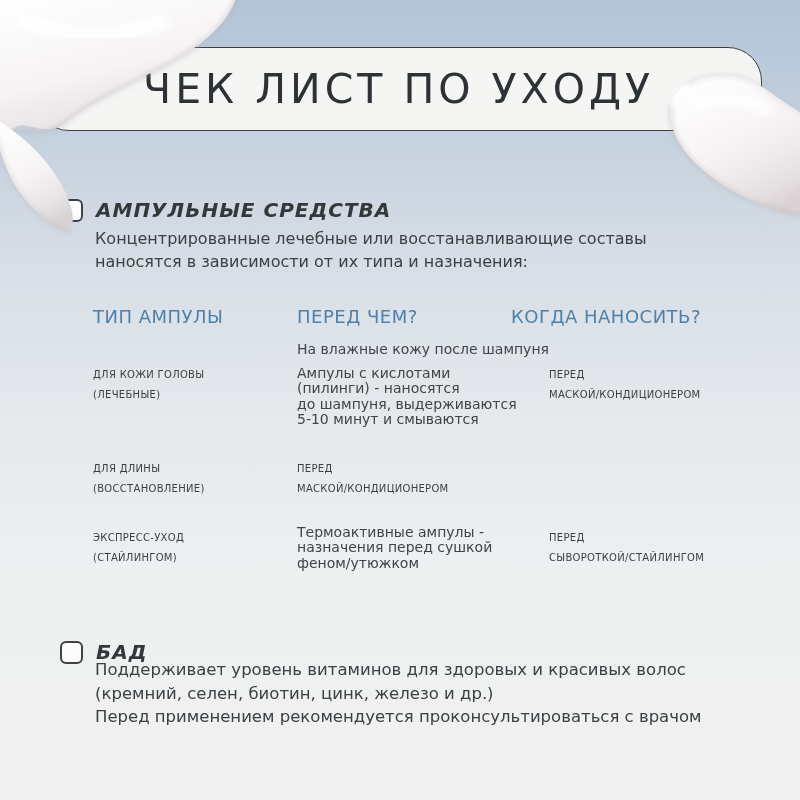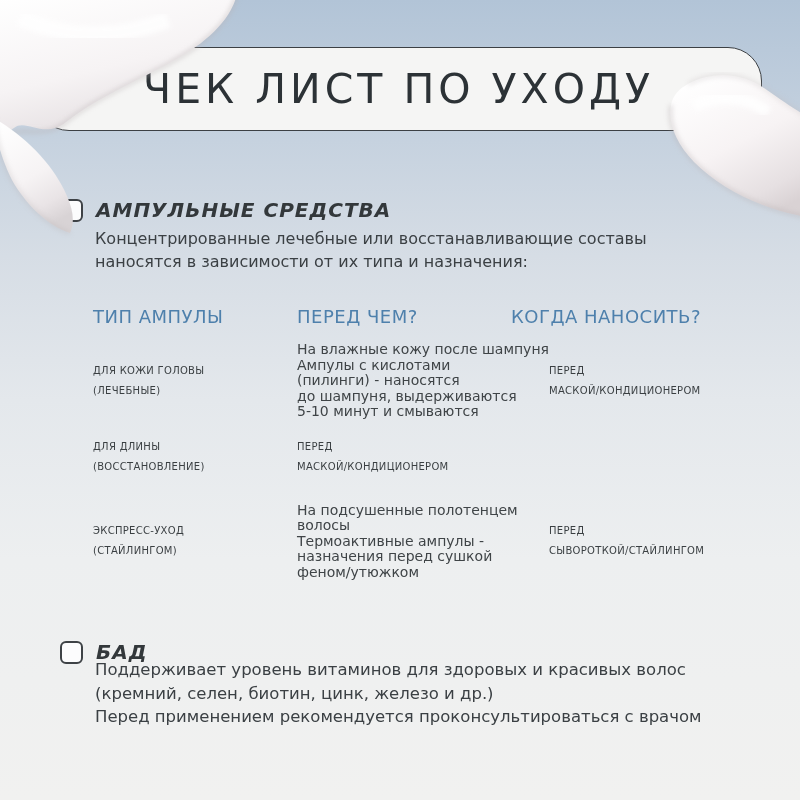--- a/index.html
+++ b/index.html
@@ -68,27 +68,27 @@
   .thead{display:flex}
   .thead .c{
     color:var(--accent-blue);font-size:18px;font-weight:500;
     letter-spacing:0.5px;white-space:nowrap;
   }
   .c1{width:204px;flex:0 0 204px}
   .c2{width:252px;flex:0 0 252px}
   .c3{flex:1 1 auto}
   .trow{display:flex;align-items:center}
   .row1{margin-top:15px}
-  .row2{margin-top:17px}
+  .row2{margin-top:31px}
   .row3{margin-top:26px}
   .cell-type,.cell-before{
     font-size:10px;line-height:20px;letter-spacing:0.3px;color:#3A3F42;
   }
   .cell-when p{font-size:14px;line-height:15.5px;color:#3F4447}
-  .cell-when p + p{margin-top:0}
+  .cell-when p + p{margin-top:8px}
 </style>
 </head>
 <body>
 
 <div class="canvas">
 
   <svg class="smear smear-tl" viewBox="0 0 460 265" aria-hidden="true">
     <defs>
       <linearGradient id="gTL" x1="0.15" y1="0" x2="0.55" y2="1">
         <stop offset="0" stop-color="#ffffff"></stop>
@@ -161,22 +161,20 @@
       <div class="c c1 cell-type pre">ДЛЯ ДЛИНЫ
 (ВОССТАНОВЛЕНИЕ)</div>
       <div class="c c3 cell-before pre">ПЕРЕД
 МАСКОЙ/КОНДИЦИОНЕРОМ</div>
     </div>
 
     <div class="trow row3">
       <div class="c c1 cell-type pre">ЭКСПРЕСС-УХОД
 (СТАЙЛИНГОМ)</div>
       <div class="c c2 cell-when">
-        <p class="pre">На подсушенные полотенцем
-волосы</p>
         <p class="pre">Термоактивные ампулы -
 назначения перед сушкой
 феном/утюжком</p>
       </div>
       <div class="c c3 cell-before pre">ПЕРЕД
 СЫВОРОТКОЙ/СТАЙЛИНГОМ</div>
     </div>
   </div>
 
   <div class="sec-head sec2-head">

